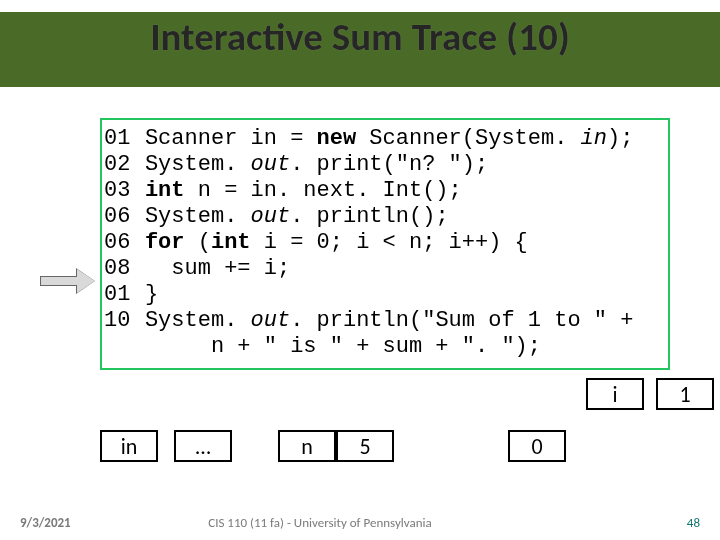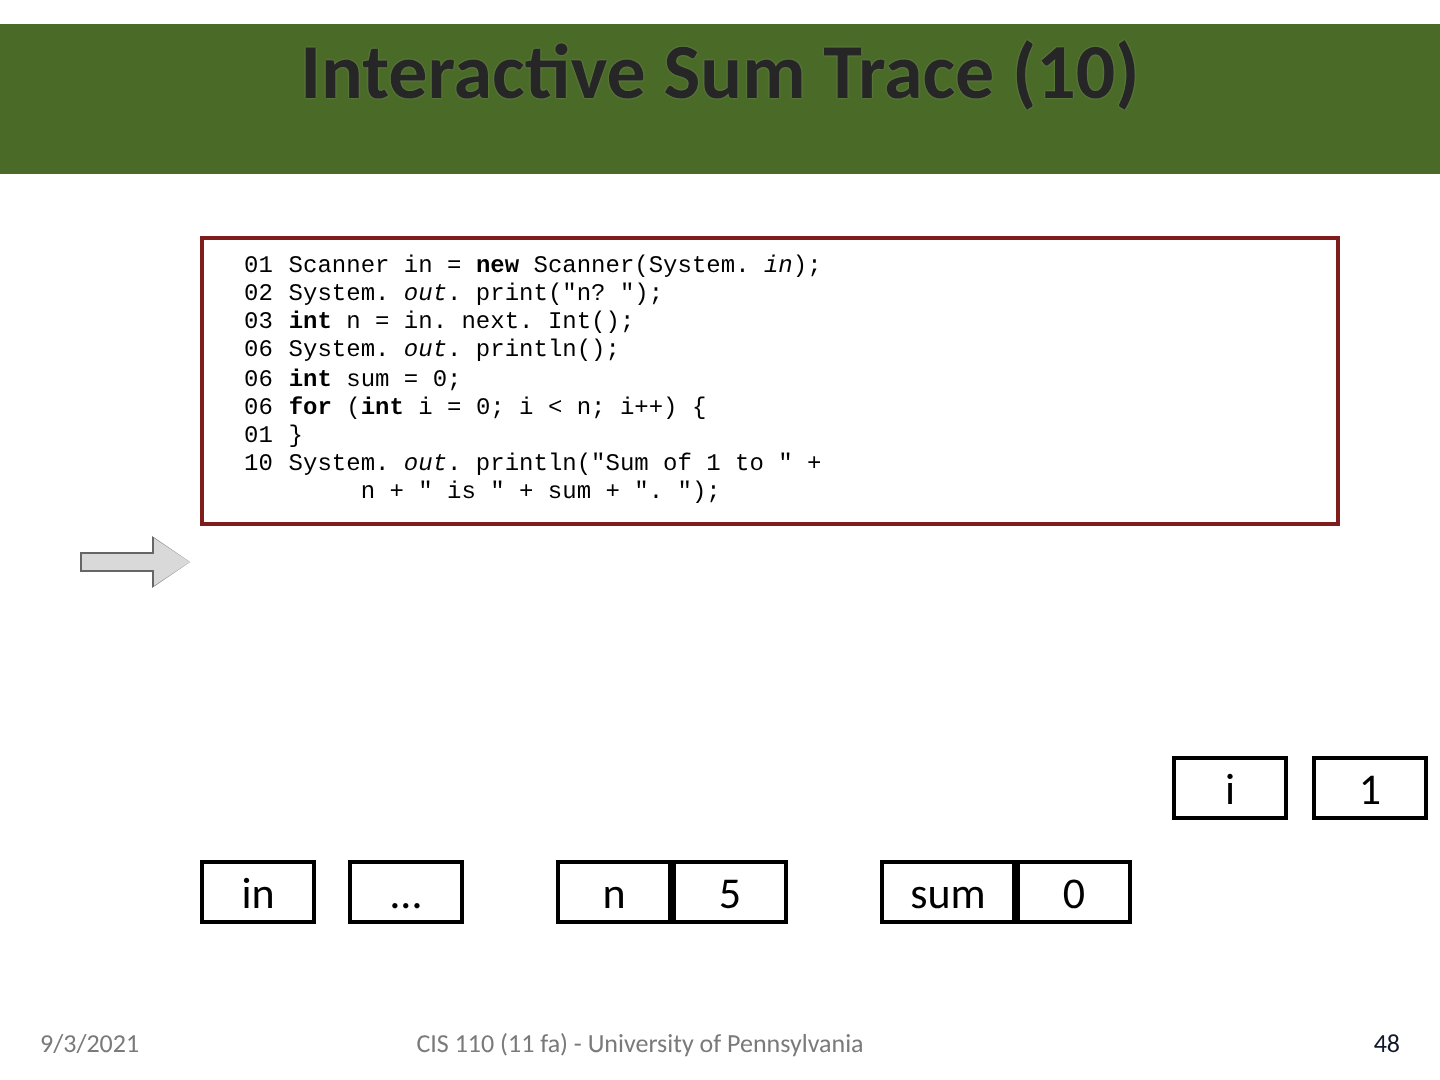--- a/index.html
+++ b/index.html
@@ -28,24 +28,24 @@
     font-size: 39px;
     color: #262626;
     font-weight: 700;
     text-shadow: 0 0 1px rgba(255,255,255,0.3);
   }
   .code-box {
     position: absolute;
     top: 118px;
     left: 100px;
     width: 570px;
-    border: 2px solid #7f1d1d;
-    padding: 6px 10px 8px 20px;
+    border: 2px solid #22c55e;
+    padding: 6px 10px 8px 2px;
     font-family: "Courier New", monospace;
-    font-size: 12px;
+    font-size: 22px;
     line-height: 1.18;
     color: #000;
   }
   .code-box .kw { font-weight: bold; }
   .code-box .field { font-style: italic; }
   .ln { display: inline-block; width: 2.1ch; }
   .arrow {
     position: absolute;
     top: 270px;
     left: 40px;
@@ -99,67 +99,67 @@
     left: 0;
     width: 720px;
     height: 20px;
   }
   .date {
     position: absolute;
     left: 20px;
     bottom: 0;
     font-size: 13px;
     color: #7a7a7a;
+    font-weight: bold;
   }
   .foot-center {
     position: absolute;
     left: 0; width: 640px;
     bottom: 0;
     text-align: center;
     font-size: 13px;
     color: #7a7a7a;
   }
   .pagenum {
     position: absolute;
     right: 20px;
     bottom: 0;
     font-size: 13px;
-    color: #0f172a;
+    color: #0f766e;
   }
 </style>
 </head>
 <body>
 
 <div class="title-band"></div>
 <div class="title">Interactive Sum Trace (10)</div>
 
 <div class="arrow">
   <div class="arrow-head-b"></div>
   <div class="arrow-tail"></div>
   <div class="arrow-head"></div>
 </div>
 
 <div class="code-box" id="code">
     <div><span class="ln">01</span> Scanner in = <span class="kw">new</span> Scanner(System. <span class="field">in</span>);</div>
     <div><span class="ln">02</span> System. <span class="field">out</span>. print("n? ");</div>
     <div><span class="ln">03</span> <span class="kw">int</span> n = in. next. Int();</div>
     <div><span class="ln">06</span> System. <span class="field">out</span>. println();</div>
-    <div><span class="ln">06</span> <span class="kw">int</span> sum = 0;</div>
     <div><span class="ln">06</span> <span class="kw">for</span> (<span class="kw">int</span> i = 0; i &lt; n; i++) {</div>
+    <div><span class="ln">08</span> &nbsp;&nbsp;sum += i;</div>
     <div><span class="ln">01</span> }</div>
     <div><span class="ln">10</span> System. <span class="field">out</span>. println("Sum of 1 to " +</div>
     <div><span class="ln"></span> &nbsp;&nbsp;&nbsp;&nbsp;&nbsp;n + " is " + sum + ". ");</div>
   </div>
 
 <div class="vars">
   <div class="varbox" style="left:0px;   width:58px;">in</div>
   <div class="varbox" style="left:74px;  width:58px;">…</div>
   <div class="varbox" style="left:178px; width:58px;">n</div>
   <div class="varbox" style="left:236px; width:58px;">5</div>
-  <div class="varbox" style="left:340px; width:68px;">sum</div>
   <div class="varbox" style="left:408px; width:58px;">0</div>
   <div class="varbox" style="left:486px; top:-52px; width:58px;">i</div>
   <div class="varbox" style="left:556px; top:-52px; width:58px;">1</div>
 </div>
 
 <div class="footer">
   <div class="date">9/3/2021</div>
   <div class="foot-center">CIS 110 (11 fa) - University of Pennsylvania</div>
   <div class="pagenum">48</div>
 </div>

